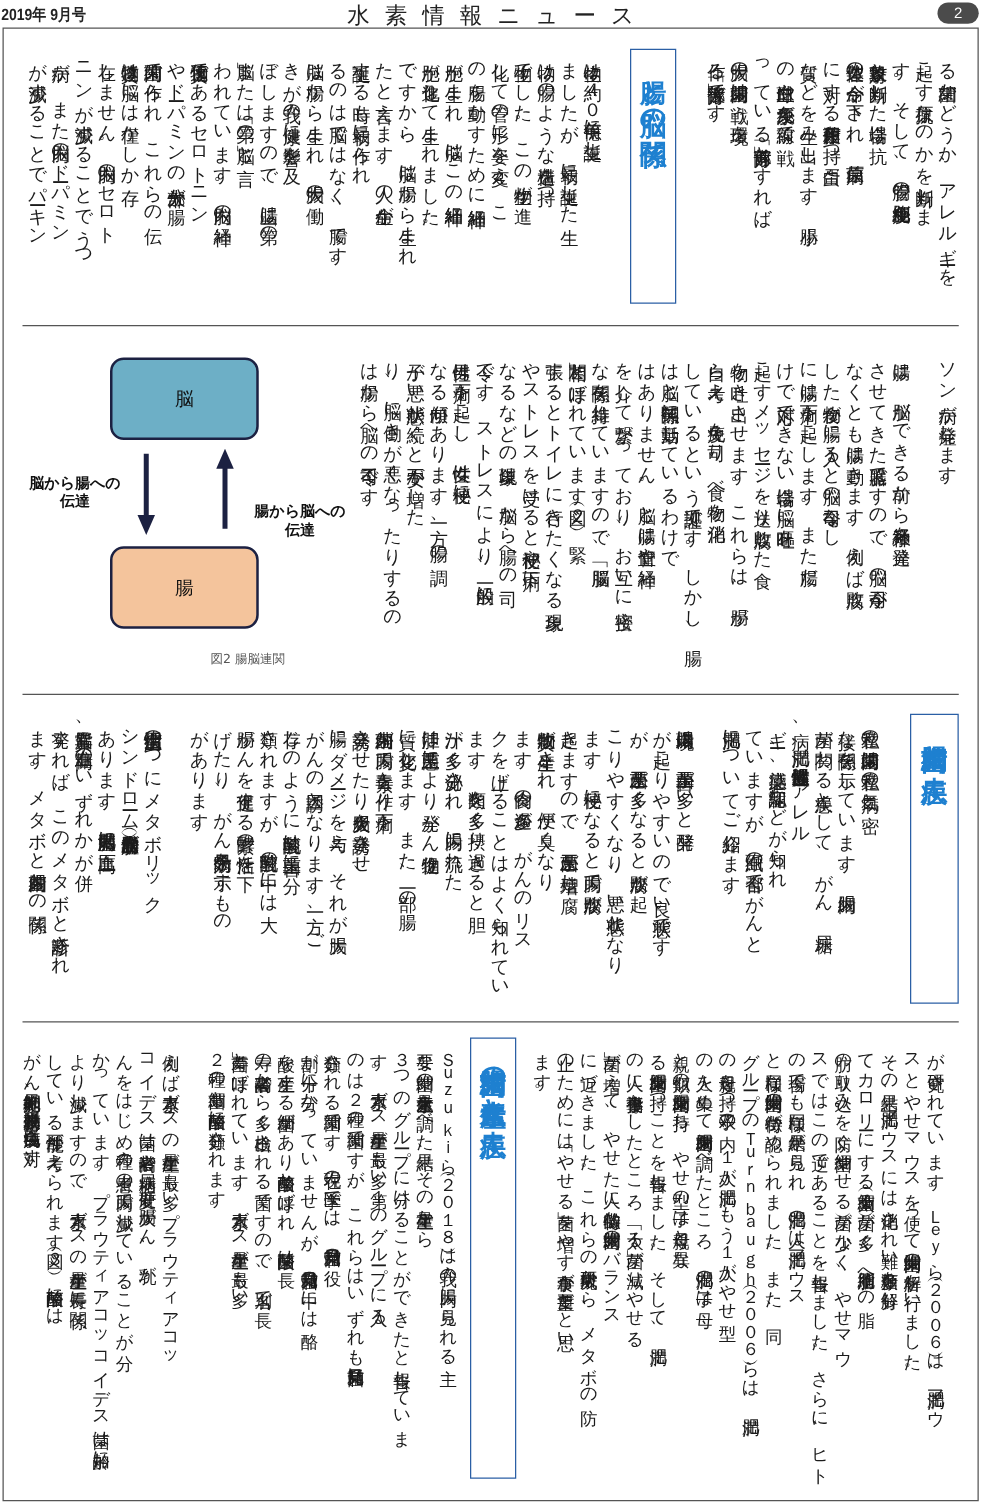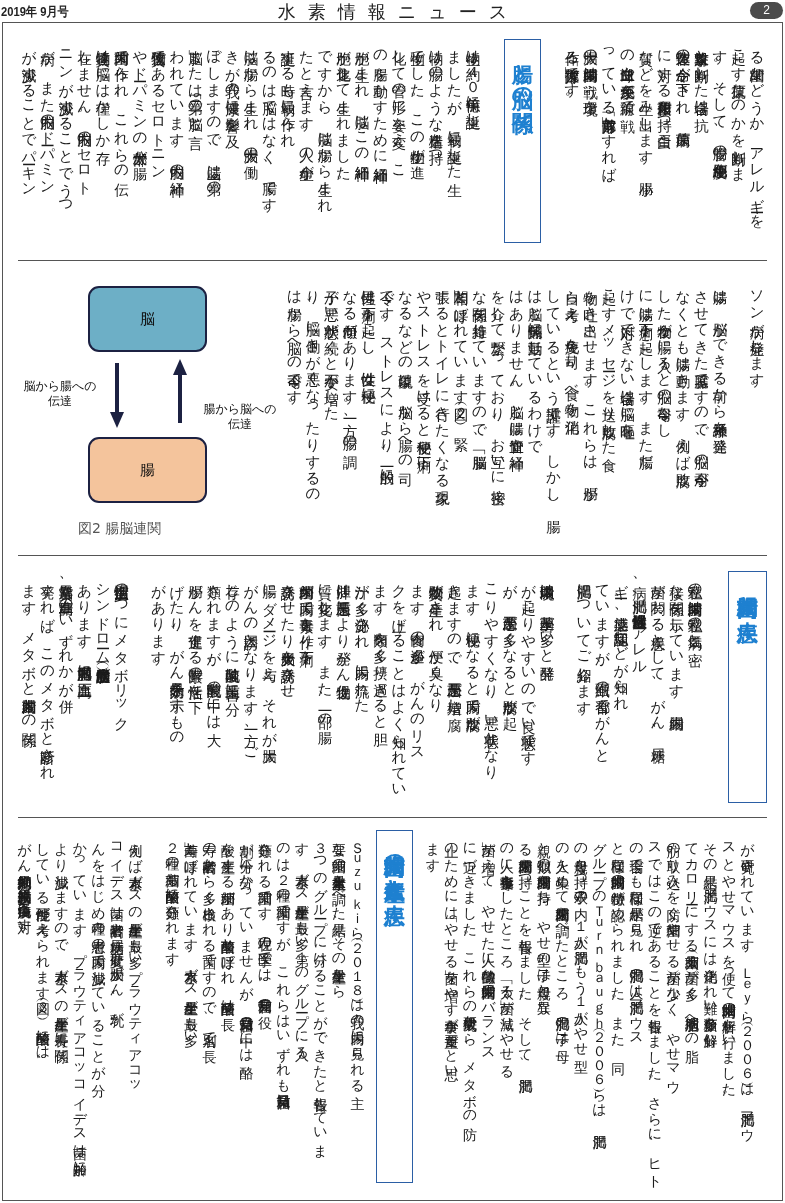--- a/index.html
+++ b/index.html
@@ -69,29 +69,29 @@
   .fig-box {
     position: absolute; left: 88px; width: 119px; height: 66px;
     border: 2px solid var(--arrow, #1c2142); border-radius: 11px;
     display: flex; align-items: center; justify-content: center;
     font-size: 15px; color: #111;
   }
   .fig-box.brain { top: 24px; background: var(--brain_box, #6dafc6); }
   .fig-box.gut { top: 175px; background: var(--gut_box, #f4c49c); }
   .fig-label {
     position: absolute; width: 86px; text-align: center;
-    font-size: 12px; font-weight: normal; line-height: 15px; color: #111;
+    font-size: 12px; font-weight: bold; line-height: 15px; color: #111;
     white-space: pre-line;
   }
   .fig-label.left { left: 17px; top: 117px; }
   .fig-label.right { left: 197px; top: 119px; margin-top: 21px; }
   .fig-arrows { position: absolute; left: 0; top: 0; width: 290px; height: 290px; }
   .fig-caption {
-    position: absolute; left: 78px; top: 258px; width: 150px; text-align: left;
-    font-size: 14px; color: #555;
+    position: absolute; left: 78px; top: 258px; width: 150px; text-align: right;
+    font-size: 10px; color: #555;
   }
 </style>
 </head>
 <body>
 
 <div class="issue-date">2019年 9月号</div>
 <div class="newsletter-title">水素情報ニュース</div>
 <div class="page-badge">2</div>
 
 <div class="page-frame"></div>

